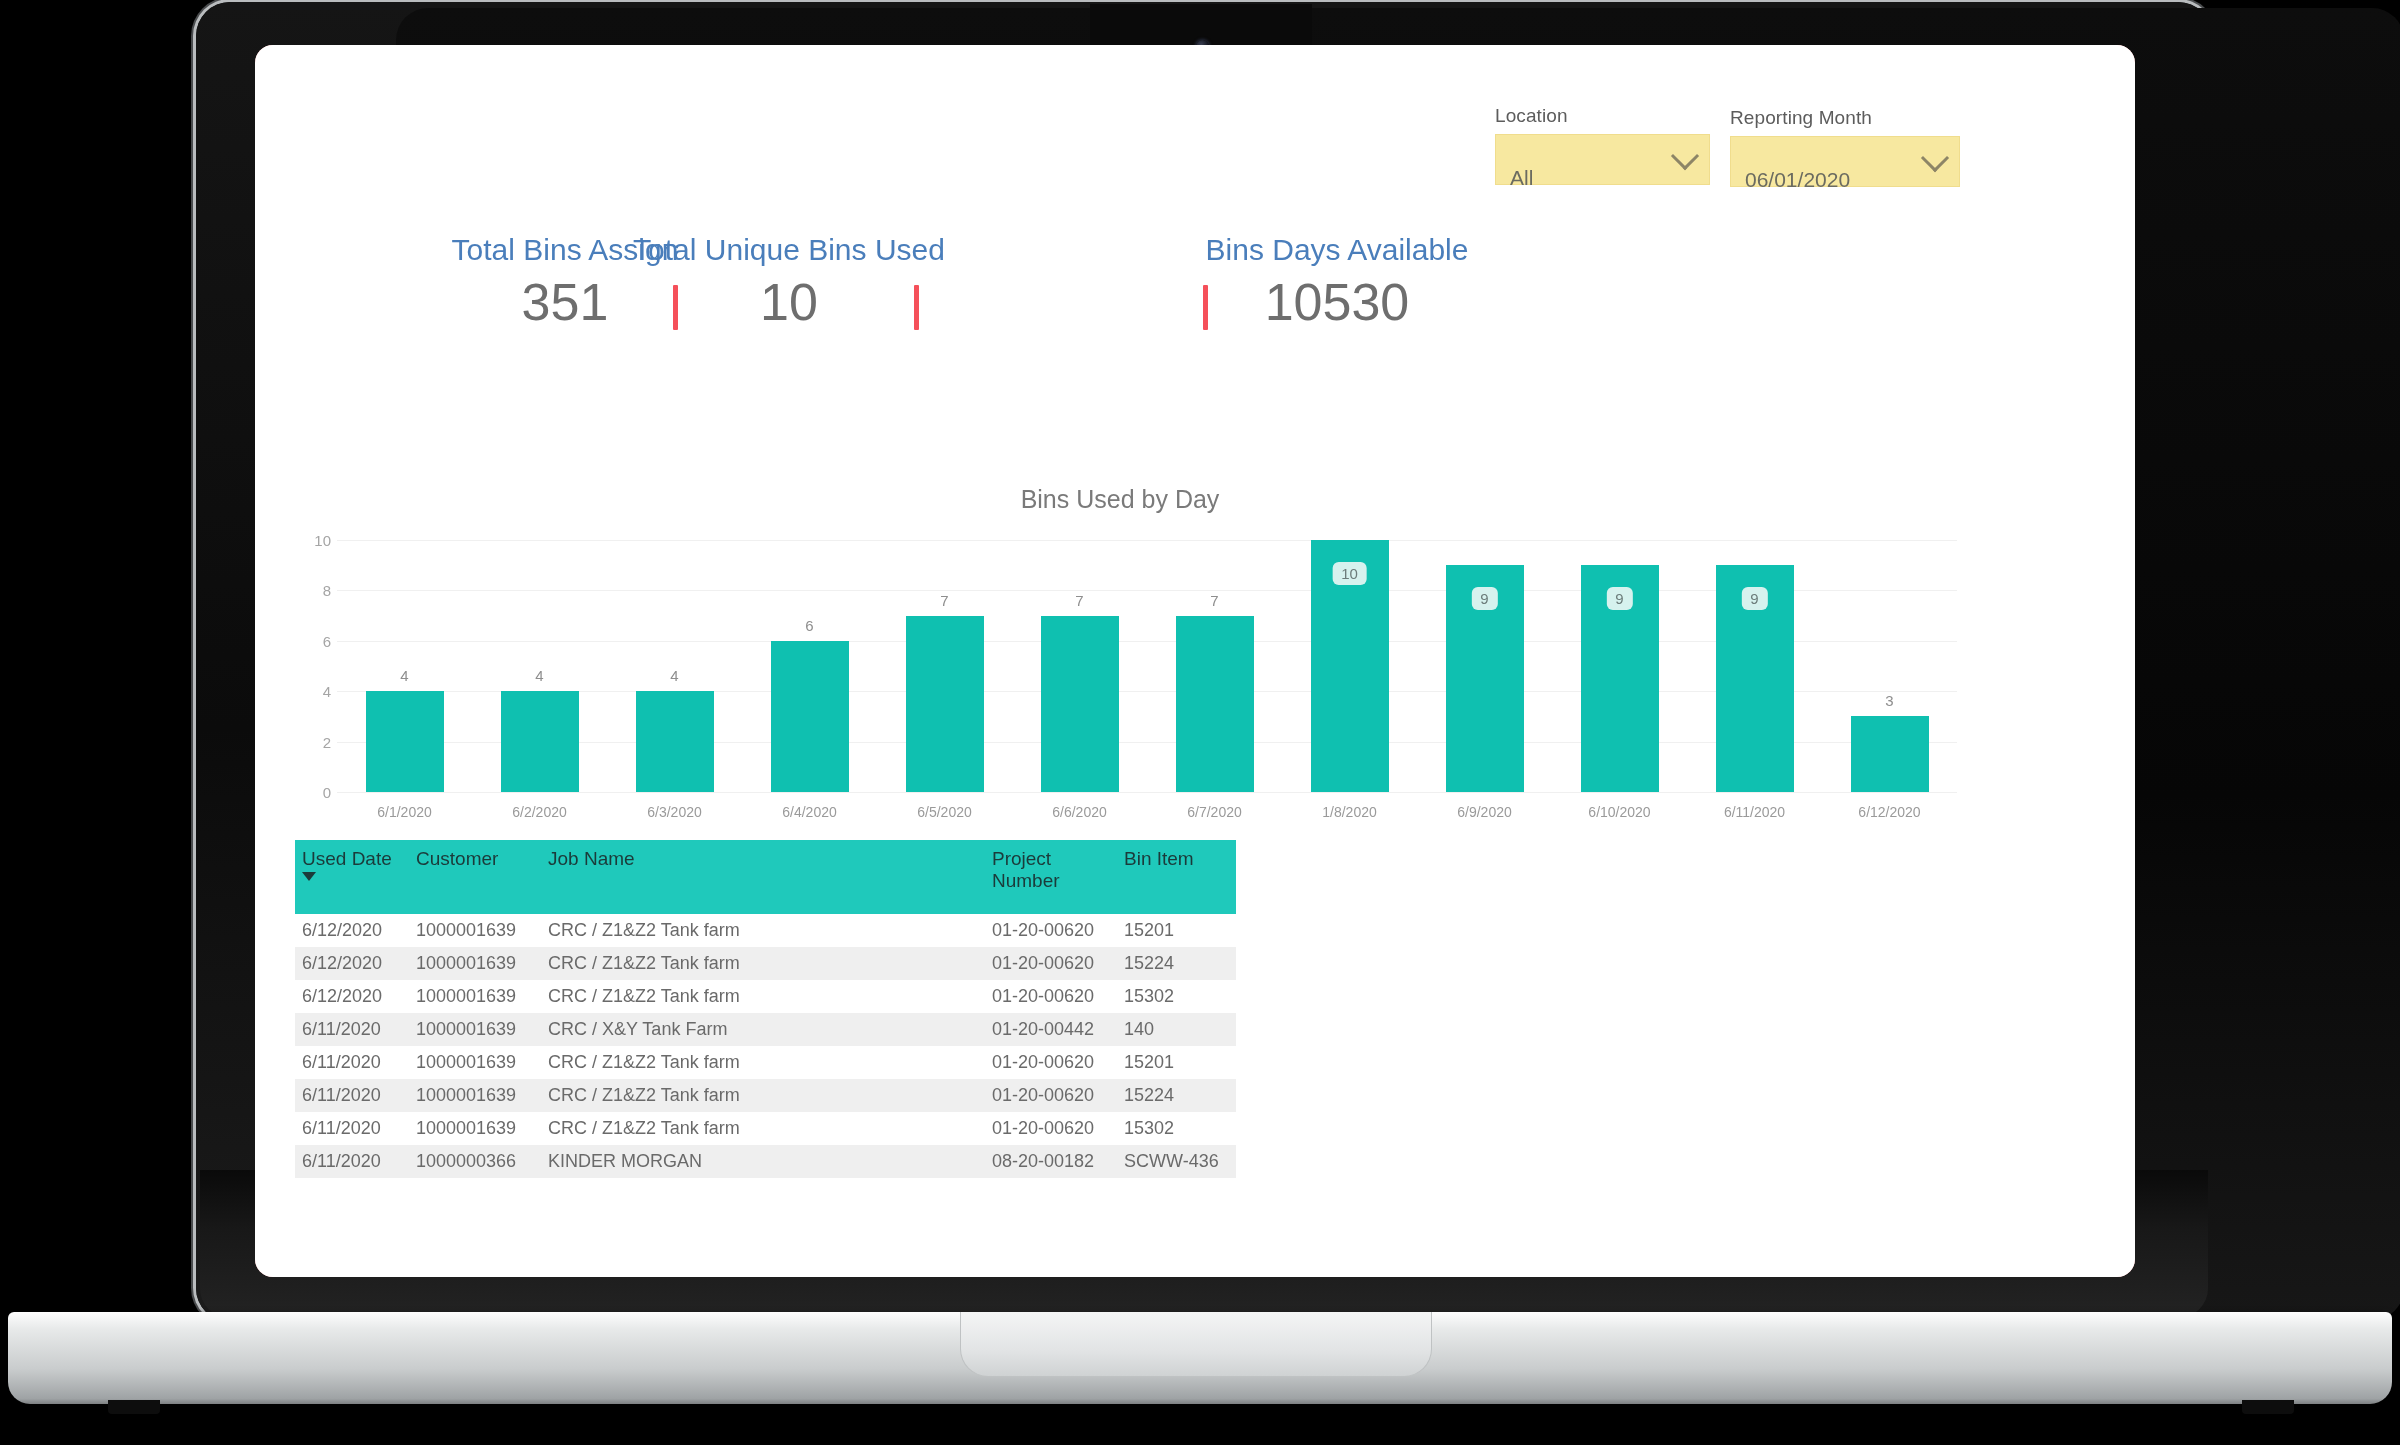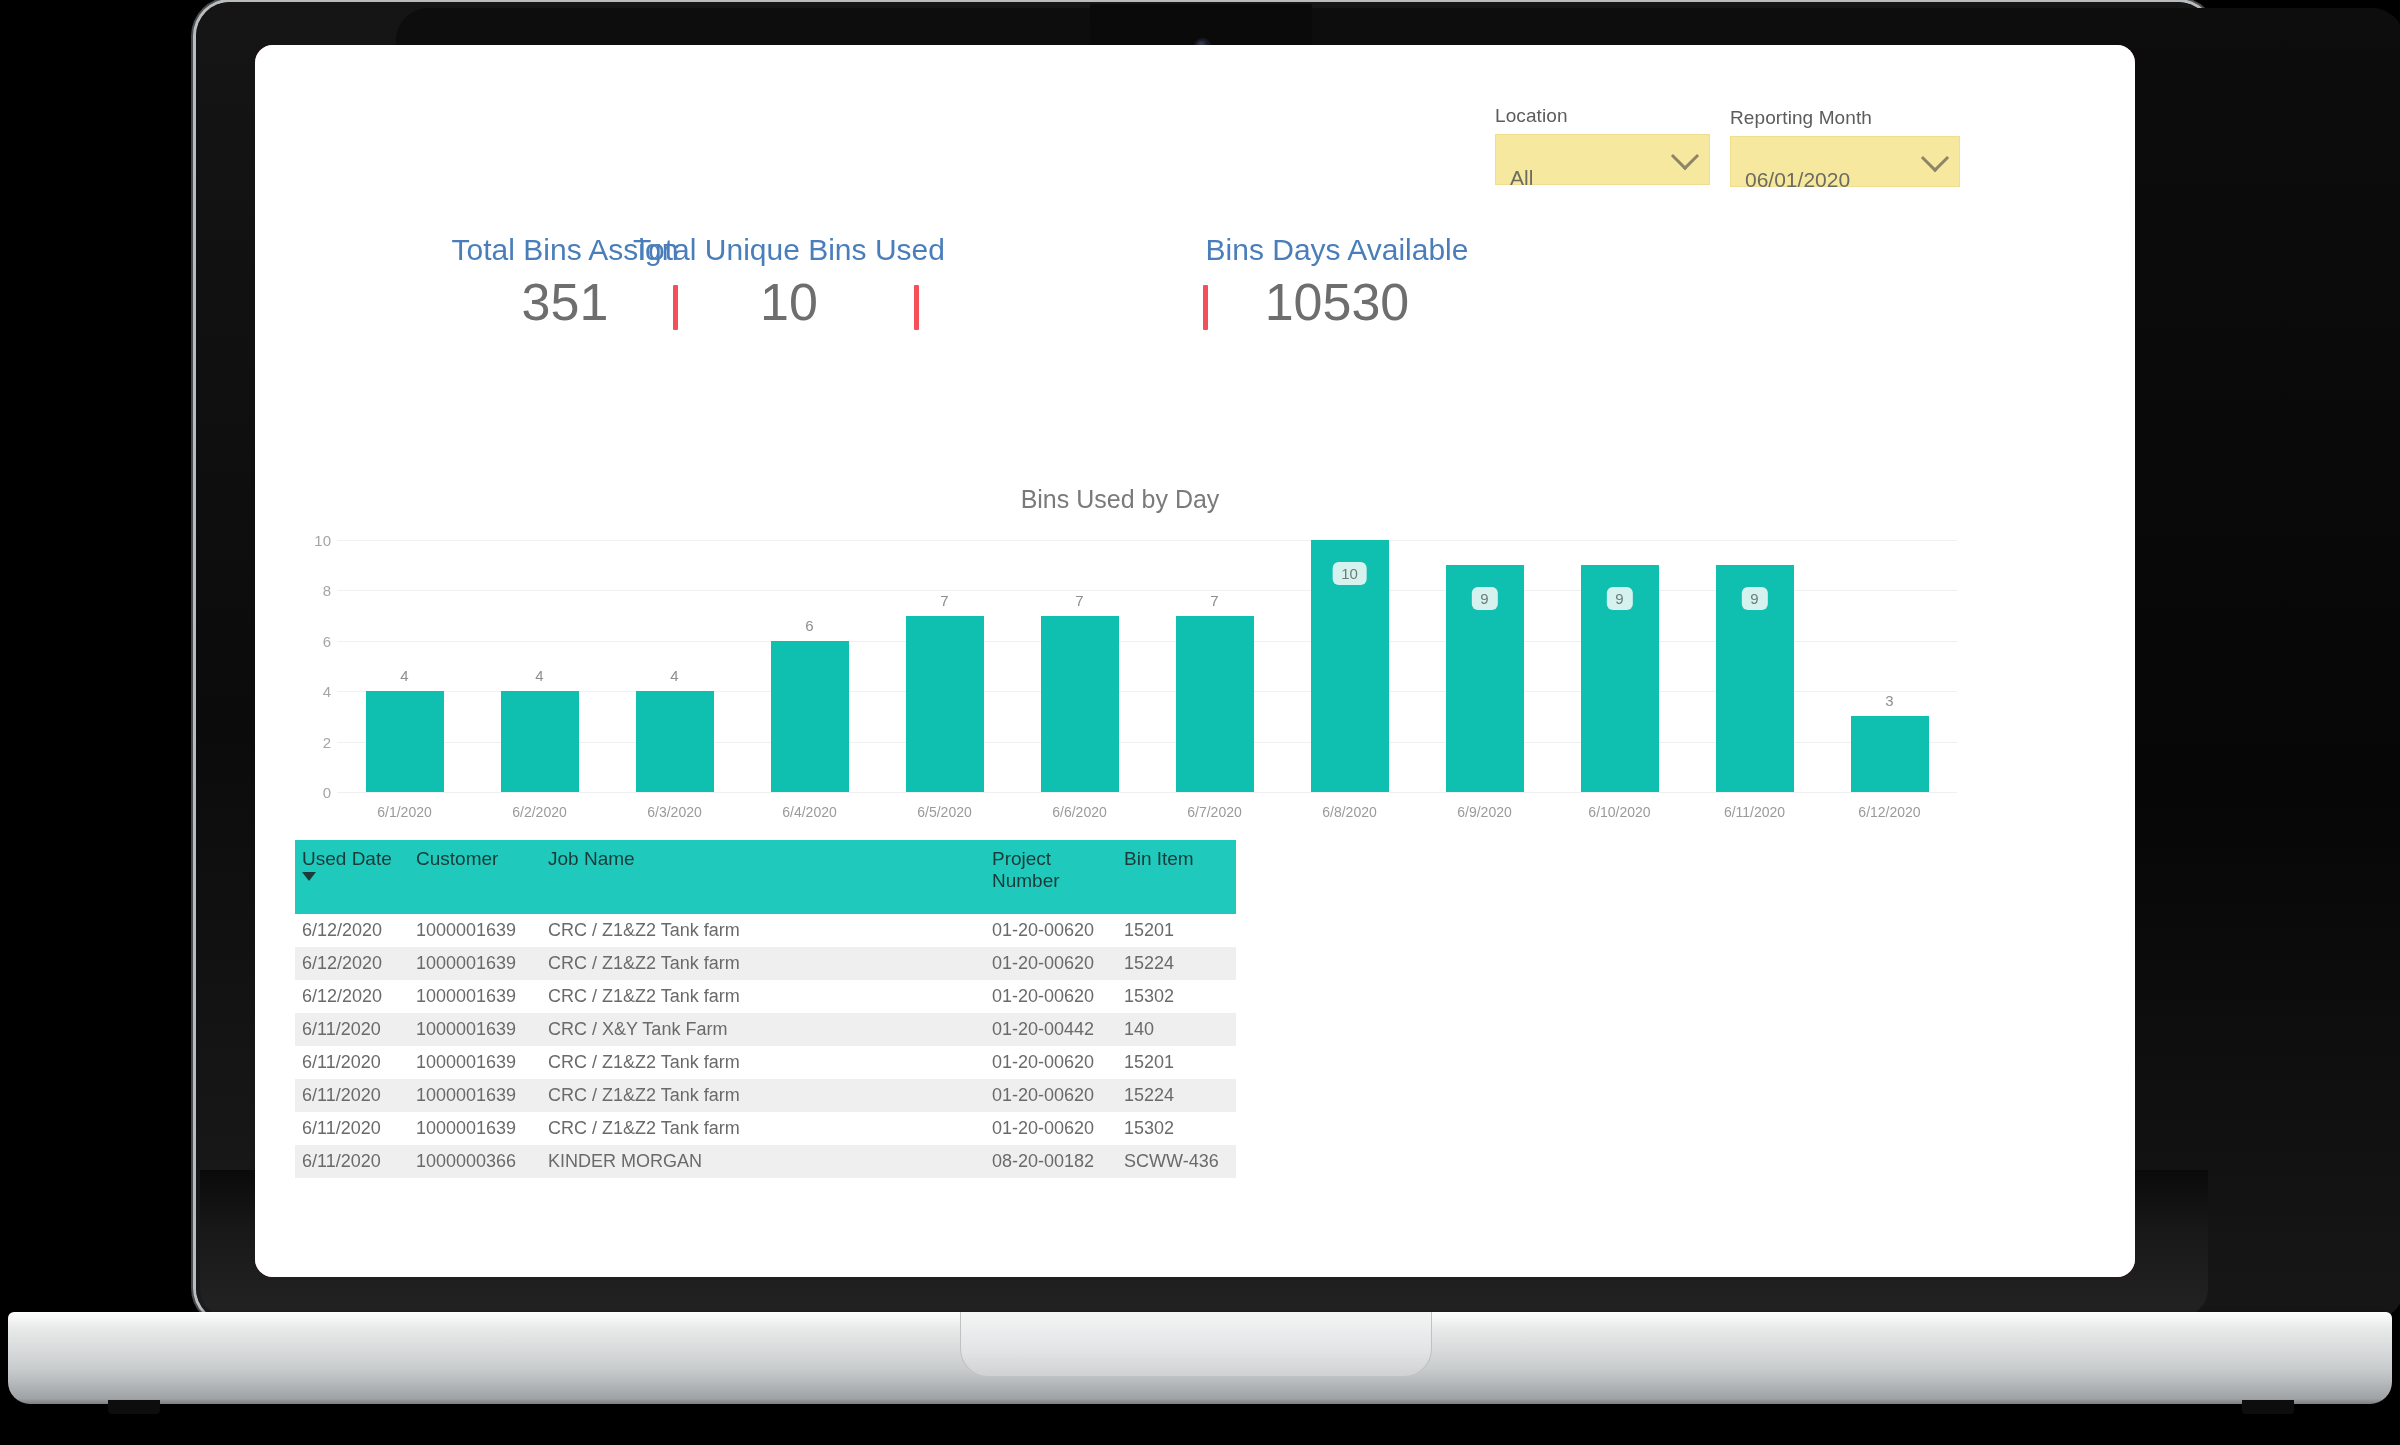--- a/index.html
+++ b/index.html
@@ -240,21 +240,21 @@
               </div>
             </div>
           <div class="xlabels" id="xlabels">
               <div class="xl">6/1/2020</div>
               <div class="xl">6/2/2020</div>
               <div class="xl">6/3/2020</div>
               <div class="xl">6/4/2020</div>
               <div class="xl">6/5/2020</div>
               <div class="xl">6/6/2020</div>
               <div class="xl">6/7/2020</div>
-              <div class="xl">6/8/2020</div>
+              <div class="xl">1/8/2020</div>
               <div class="xl">6/9/2020</div>
               <div class="xl">6/10/2020</div>
               <div class="xl">6/11/2020</div>
               <div class="xl">6/12/2020</div>
             </div>
         </div>
       </div>
 
       <table class="tbl">
         <thead>

